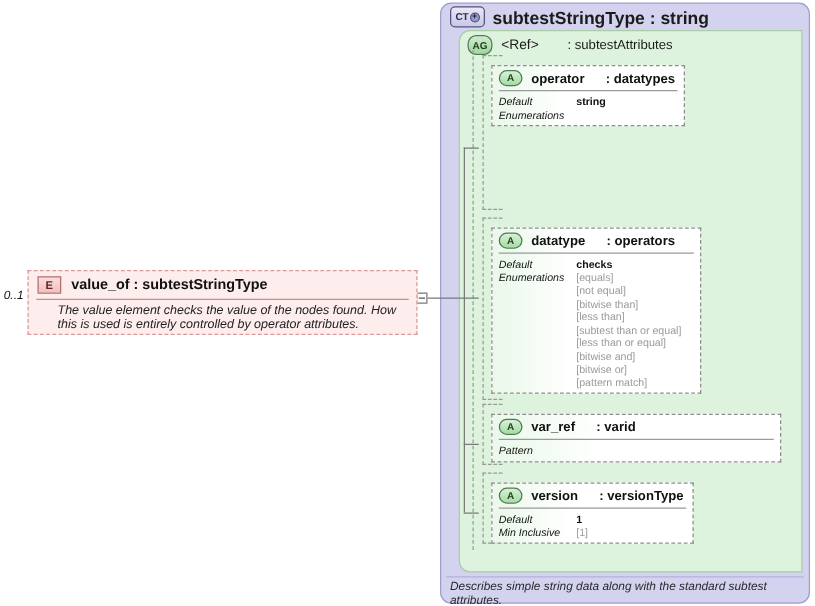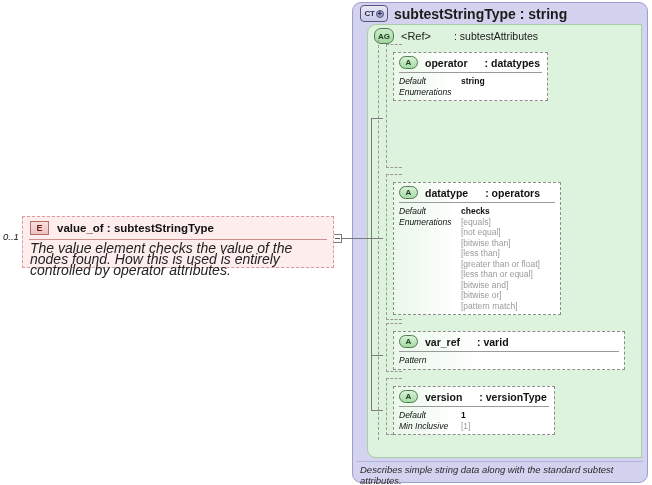--- a/index.html
+++ b/index.html
@@ -193,22 +193,22 @@
     display: flex; align-items: center; gap: 8px;
     padding: 4px 0 3px 7px;
   }
   #elem-name {
     font-size: 11.5px; font-weight: bold; color: #111;
   }
   #elem-rule {
     height: 1px; background: #c98f8f; margin: 1px 6px 3px 6px;
   }
   #elem-doc {
-    font-size: 14px; font-style: italic; color: #222;
-    padding: 0 7px; line-height: 11px;
+    font-size: 10px; font-style: italic; color: #222;
+    padding: 0 7px; line-height: 11px; margin-left: 16px;
   }
   #cardinality {
     left: 3px; top: 231px;
     font-size: 9.5px; font-style: italic; color: #111;
   }
 </style>
 </head>
 <body>
 
 <div class="abs" id="ct-panel"></div>
@@ -268,21 +268,21 @@
     <div class="facet-label">Default</div>
     <div class="facet-vals">
       <div class="facet-default">checks</div>
     </div>
     <div class="facet-label">Enumerations</div>
     <div class="facet-vals">
       <div class="facet-enum">[equals]</div>
       <div class="facet-enum">[not equal]</div>
       <div class="facet-enum">[bitwise than]</div>
       <div class="facet-enum">[less than]</div>
-      <div class="facet-enum">[greater than or float]</div>
+      <div class="facet-enum">[subtest than or equal]</div>
       <div class="facet-enum">[less than or equal]</div>
       <div class="facet-enum">[bitwise and]</div>
       <div class="facet-enum">[bitwise or]</div>
       <div class="facet-enum">[pattern match]</div>
     </div>
   </div>
 </div>
 
 <div class="abs attr-box" id="box-varref">
   <div class="head">

